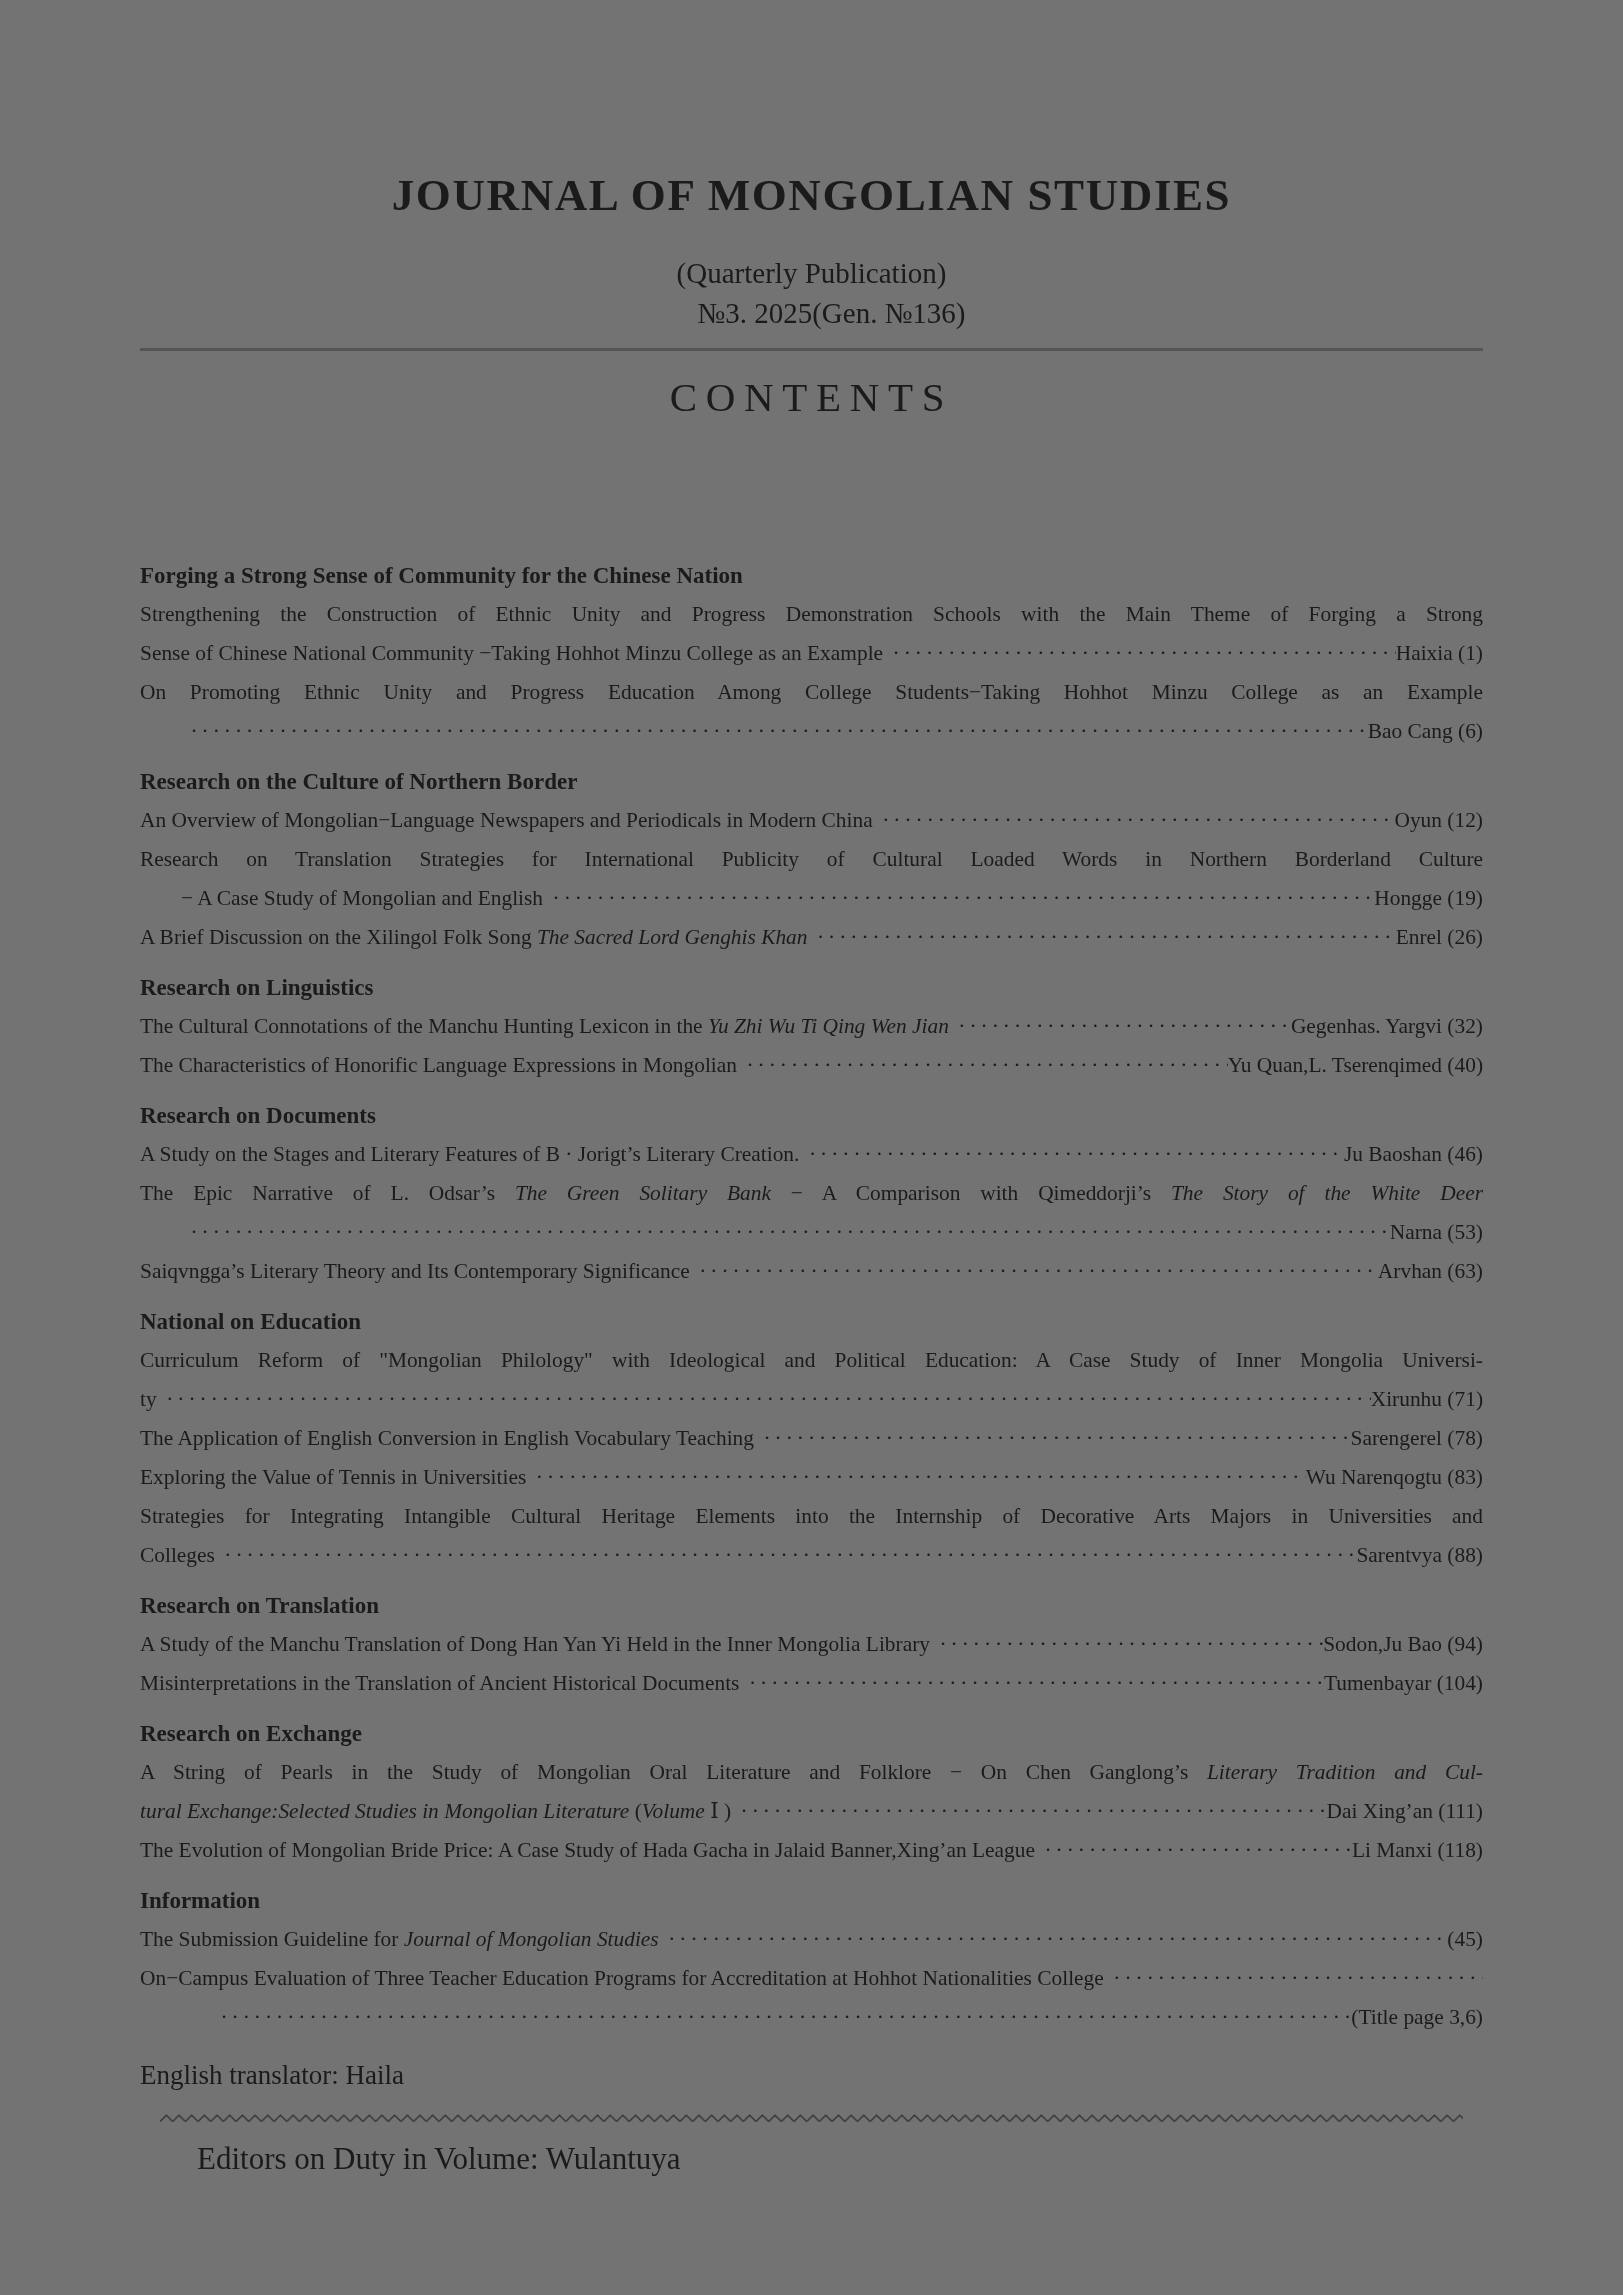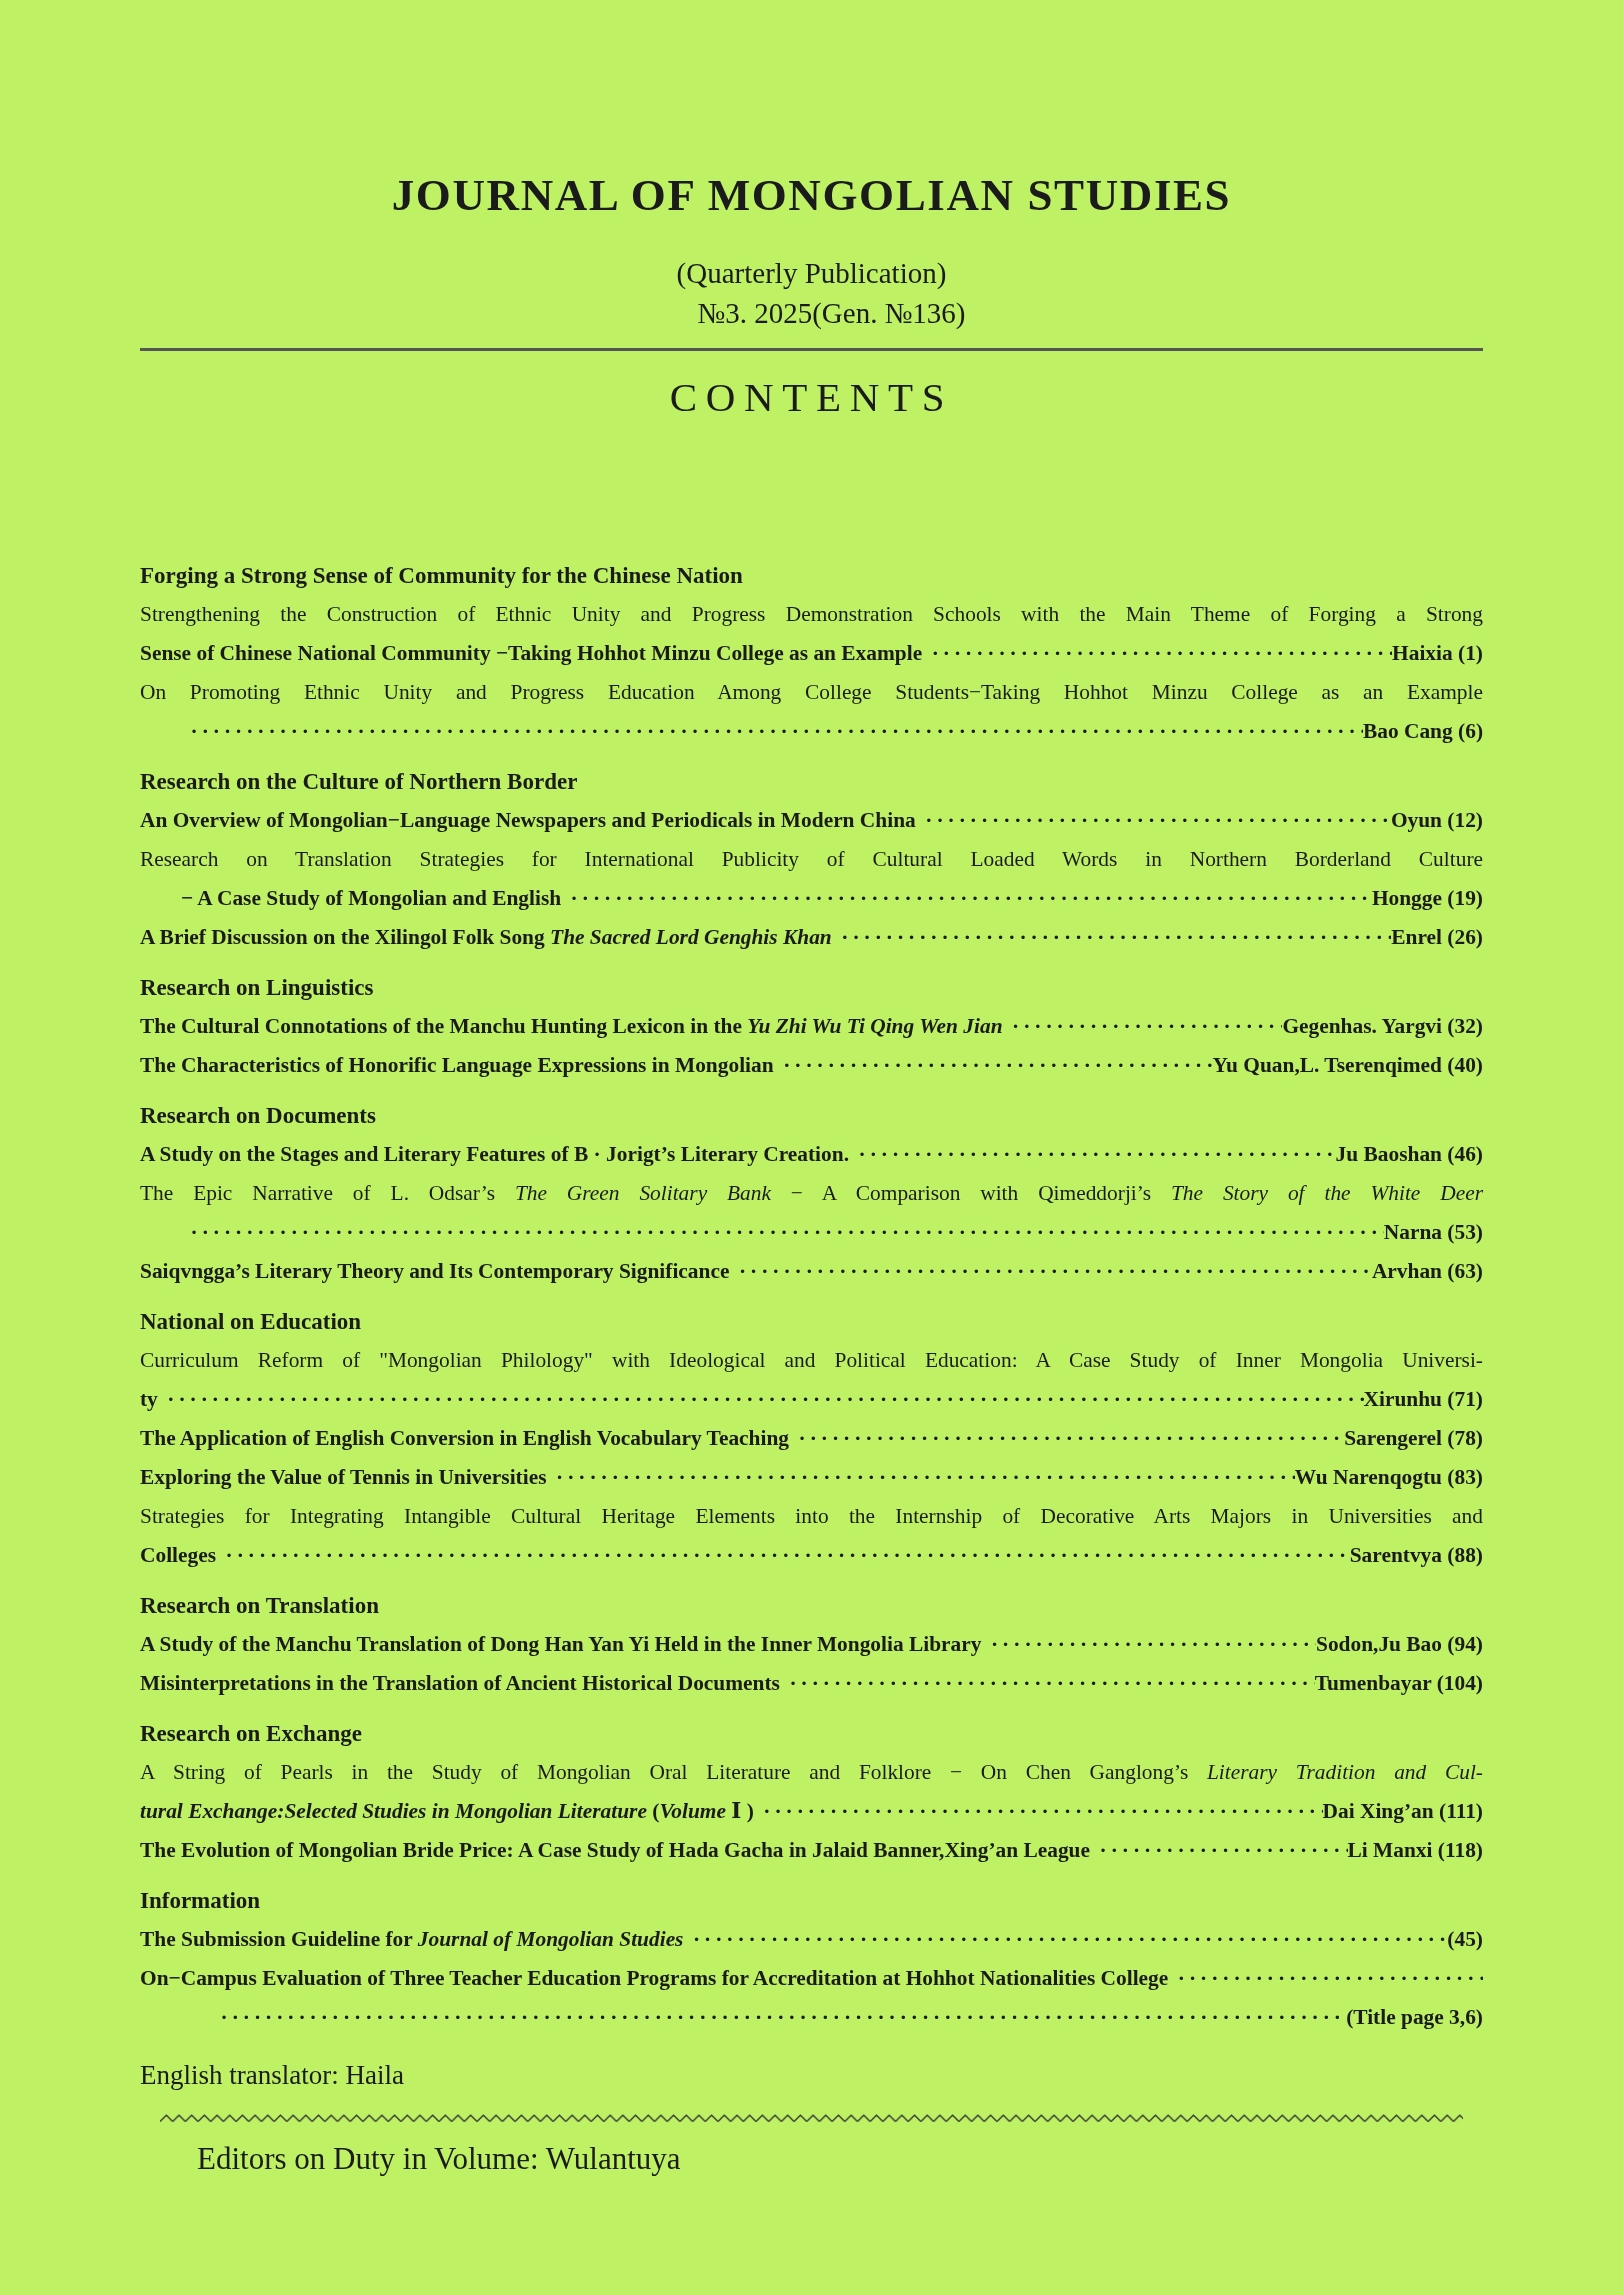--- a/index.html
+++ b/index.html
@@ -1,37 +1,37 @@
 <!DOCTYPE html>
 <html style="font-size:12.7px"><head>
 <meta charset="utf-8">
 <style>
   html,body{margin:0;padding:0;background:#e8e8e8;}
   .page{
     position:relative;
     width:1623px;height:2295px;
     margin:0 auto;
-    background:#bef264;
+    background:#737373;
     font-family:"Liberation Serif","DejaVu Serif",serif;
     color:#1b1b1b;
     overflow:hidden;
   }
   .header{text-align:center;padding-top:171px;}
   .journal-title{font-size:45px;font-weight:bold;letter-spacing:1.6px;line-height:49px;}
   .subtitle{font-size:29px;margin-top:36px;line-height:35px;}
   .issue{font-size:29px;margin-top:4.8px;line-height:35px;padding-left:40px;}
   .rule{margin:17.4px 140px 0 140px;border-top:3.2px solid #555555;height:0;}
   .contents-title{
     text-align:center;font-size:41px;letter-spacing:8.7px;
     margin-top:22px;line-height:48px;font-weight:normal;
   }
   .toc{margin:135px 140px 0 140px;font-size:21.4px;line-height:39px;}
   .section-heading{font-weight:bold;font-size:23px;margin-top:11px;}
   .line{min-height:39px;}
-  .flexline{display:flex;align-items:flex-start;font-weight:bold;}
+  .flexline{display:flex;align-items:flex-start;}
   .flexline .text{white-space:nowrap;flex:0 0 auto;}
   .justify{text-align:justify;text-align-last:justify;}
   .justify .text{display:block;white-space:normal;}
   .indent-sm{padding-left:41px;}
   .indent-lg{padding-left:71px;}
   .leader{
     flex:1 1 0;min-width:0;overflow:hidden;white-space:nowrap;
     letter-spacing:4px;padding:0 9.5px;color:#1b1b1b;
   }
   .author{white-space:nowrap;flex:0 0 auto;}

